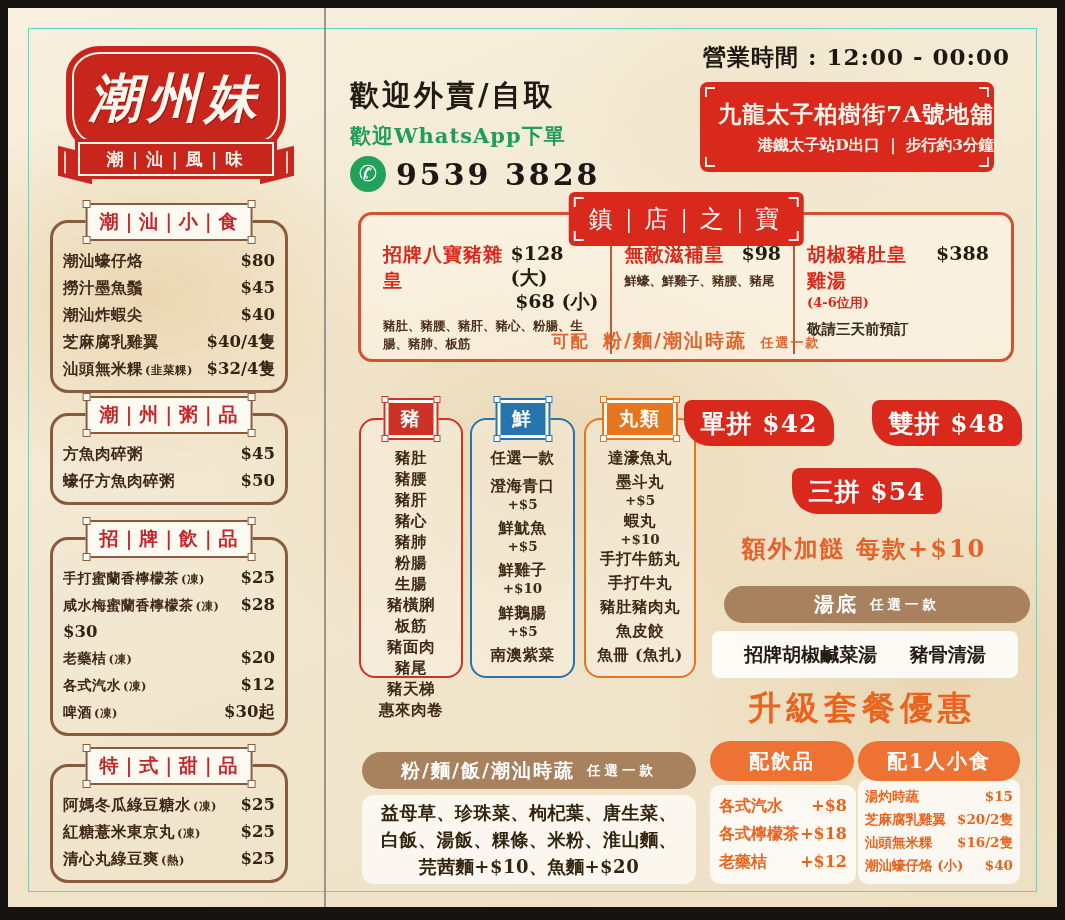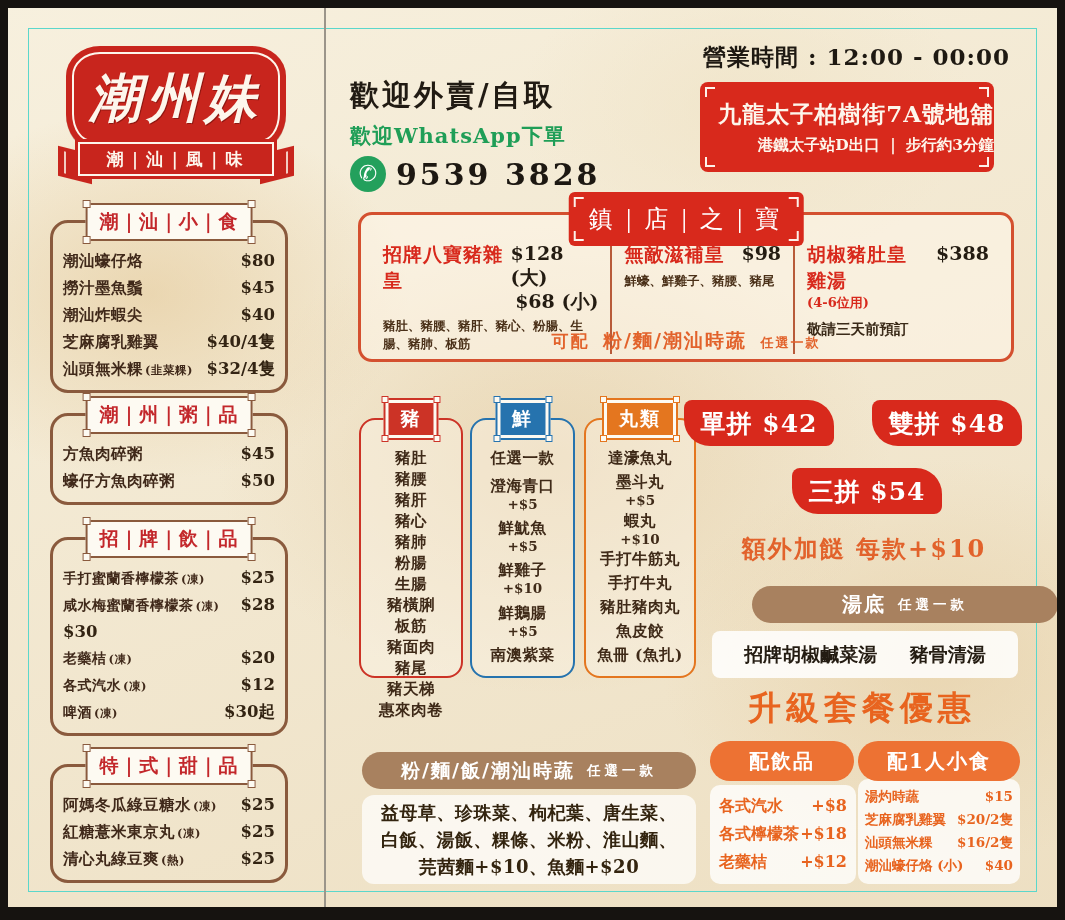--- a/index.html
+++ b/index.html
@@ -106,21 +106,21 @@
   .ci-extra:empty{display:none;}
 
   
   .combo-badge{position:absolute;width:150px;height:46px;background:#d8291c;color:#fff;z-index:4;
     display:flex;align-items:center;justify-content:center;font-size:25px;font-weight:bold;letter-spacing:1px;
     border-radius:8px 26px 8px 26px;}
   .cb1{left:684px;top:400px;} .cb2{left:872px;top:400px;} .cb3{left:792px;top:468px;}
   .extra-note{position:absolute;left:706px;top:533px;width:316px;text-align:center;color:#e2622b;font-size:24px;font-weight:bold;letter-spacing:2px;z-index:4;}
 
   .pill{background:#a8815f;color:#fff;display:flex;align-items:center;justify-content:center;z-index:4;}
-  .soup-pill{position:absolute;left:752px;top:586px;width:306px;height:37px;border-radius:19px;}
+  .soup-pill{position:absolute;left:724px;top:586px;width:306px;height:37px;border-radius:19px;}
   .pill-title{font-size:20px;font-weight:bold;letter-spacing:2px;}
   .pill-sub{font-size:13.5px;font-weight:bold;letter-spacing:4px;margin-left:12px;}
   .soup-box{position:absolute;left:712px;top:631px;width:306px;height:47px;background:rgba(255,255,255,.85);border-radius:8px;z-index:4;
     display:flex;align-items:center;justify-content:space-evenly;font-size:19px;font-weight:bold;color:#241c12;}
 
   .upgrade-title{position:absolute;left:703px;top:686px;width:318px;text-align:center;color:#e8641f;font-size:33px;font-weight:bold;letter-spacing:5px;z-index:4;white-space:nowrap;}
   .up-pill{position:absolute;height:40px;border-radius:21px;background:#ed7233;color:#fff;display:flex;align-items:center;justify-content:center;z-index:5;}
   .up-pill-drinks{left:710px;top:741px;width:144px;}
   .up-pill-snacks{left:858px;top:741px;width:162px;}
   .up-pill .pill-title{font-size:20px;}

